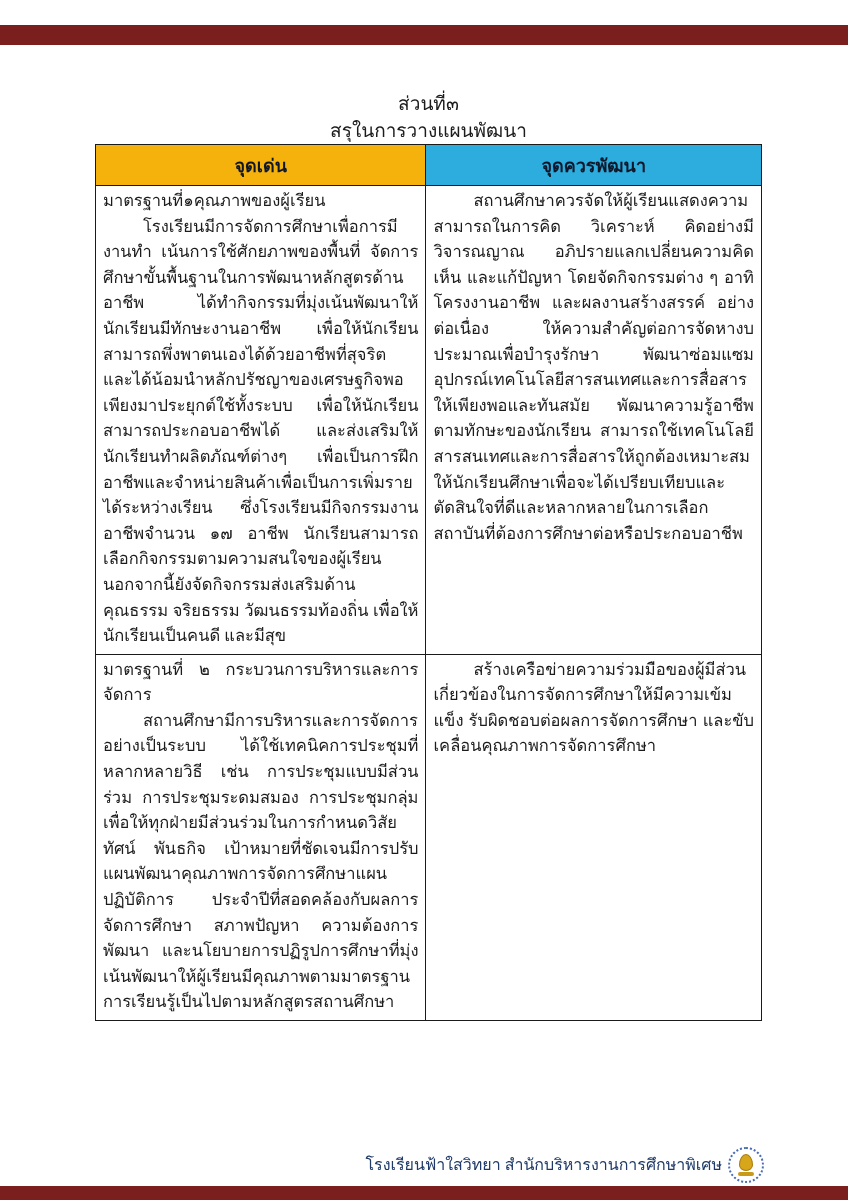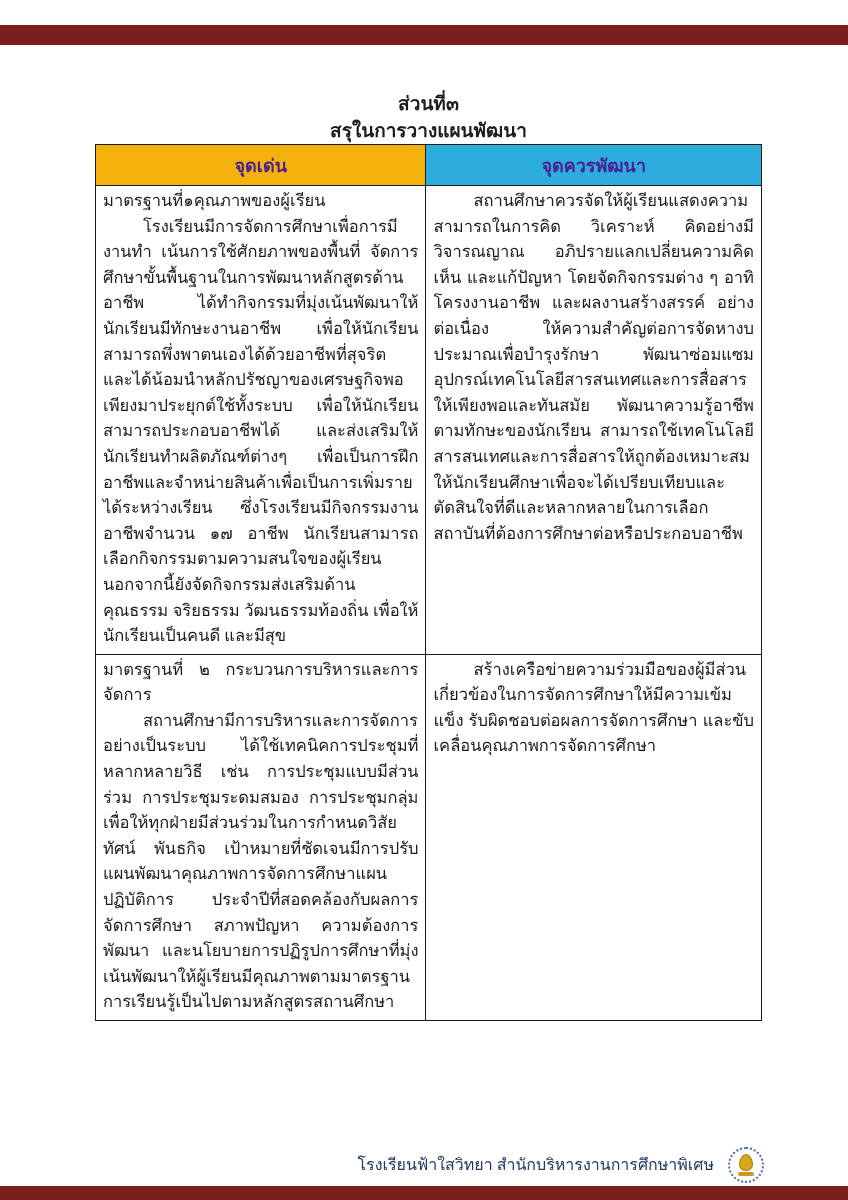--- a/index.html
+++ b/index.html
@@ -16,56 +16,56 @@
     background:#7b1e1e;
   }
   .bar-bottom {
     position:absolute; left:0; top:1186px; width:848px; height:14px;
     background:#7b1e1e;
   }
   .content {
     position:absolute; left:95px; top:90px; width:667px;
   }
   .doc-title {
-    text-align:center; font-weight:bold; font-size:19px; line-height:27px; margin:0;
+    text-align:center; font-weight:normal; font-size:19px; line-height:27px; margin:0;
   }
   .intro p {
     margin:0; font-size:17.5px; line-height:27.6px;
     text-align:justify; text-indent:40px;
   }
   .summary-label {
     font-weight:bold; font-size:18px; line-height:27px; margin:2px 0 3px 0;
   }
   table.result-table {
     border-collapse:collapse; width:667px; table-layout:fixed;
   }
   table.result-table th, table.result-table td {
     border:1.5px solid #1a1a1a;
   }
   th.col-strength { width:328px; }
   th.col-improve  { width:333px;margin-left:42px; }
   table.result-table th {
-    height:40px; font-size:18px; font-weight:bold; color:#4c1d95;
+    height:40px; font-size:18px; font-weight:bold; color:#0f172a;
     text-align:center; vertical-align:middle; padding:0;
   }
   th.col-strength { background:#f5b20d; }
   th.col-improve  { background:#2cadde; }
   table.result-table td {
     vertical-align:top; padding:2px 7px 5px 7px;
     font-size:16.5px; line-height:25.6px; text-align:justify;
   }
   td.cell-right { padding-top:28px; }
   .cell-heading { font-weight:normal; }
   .cell-body { text-indent:40px; }
   .footer {
     position:absolute; left:0; top:1140px; width:848px; height:50px;
   }
   .footer-inner {
     position:absolute; right:84px; top:0;
-    display:flex; align-items:center; gap:14px;
+    display:flex; align-items:center; gap:6px;
   }
   .footer-text {
     font-size:16px; color:#1f3a68; line-height:50px; white-space:nowrap;
   }
   .emblem {
     width:36px; height:36px; border-radius:50%;
     border:2px dotted #4a6db5; background:#ffffff;
     position:relative; box-sizing:border-box; flex:0 0 auto;
   }
   .emblem .drop {

